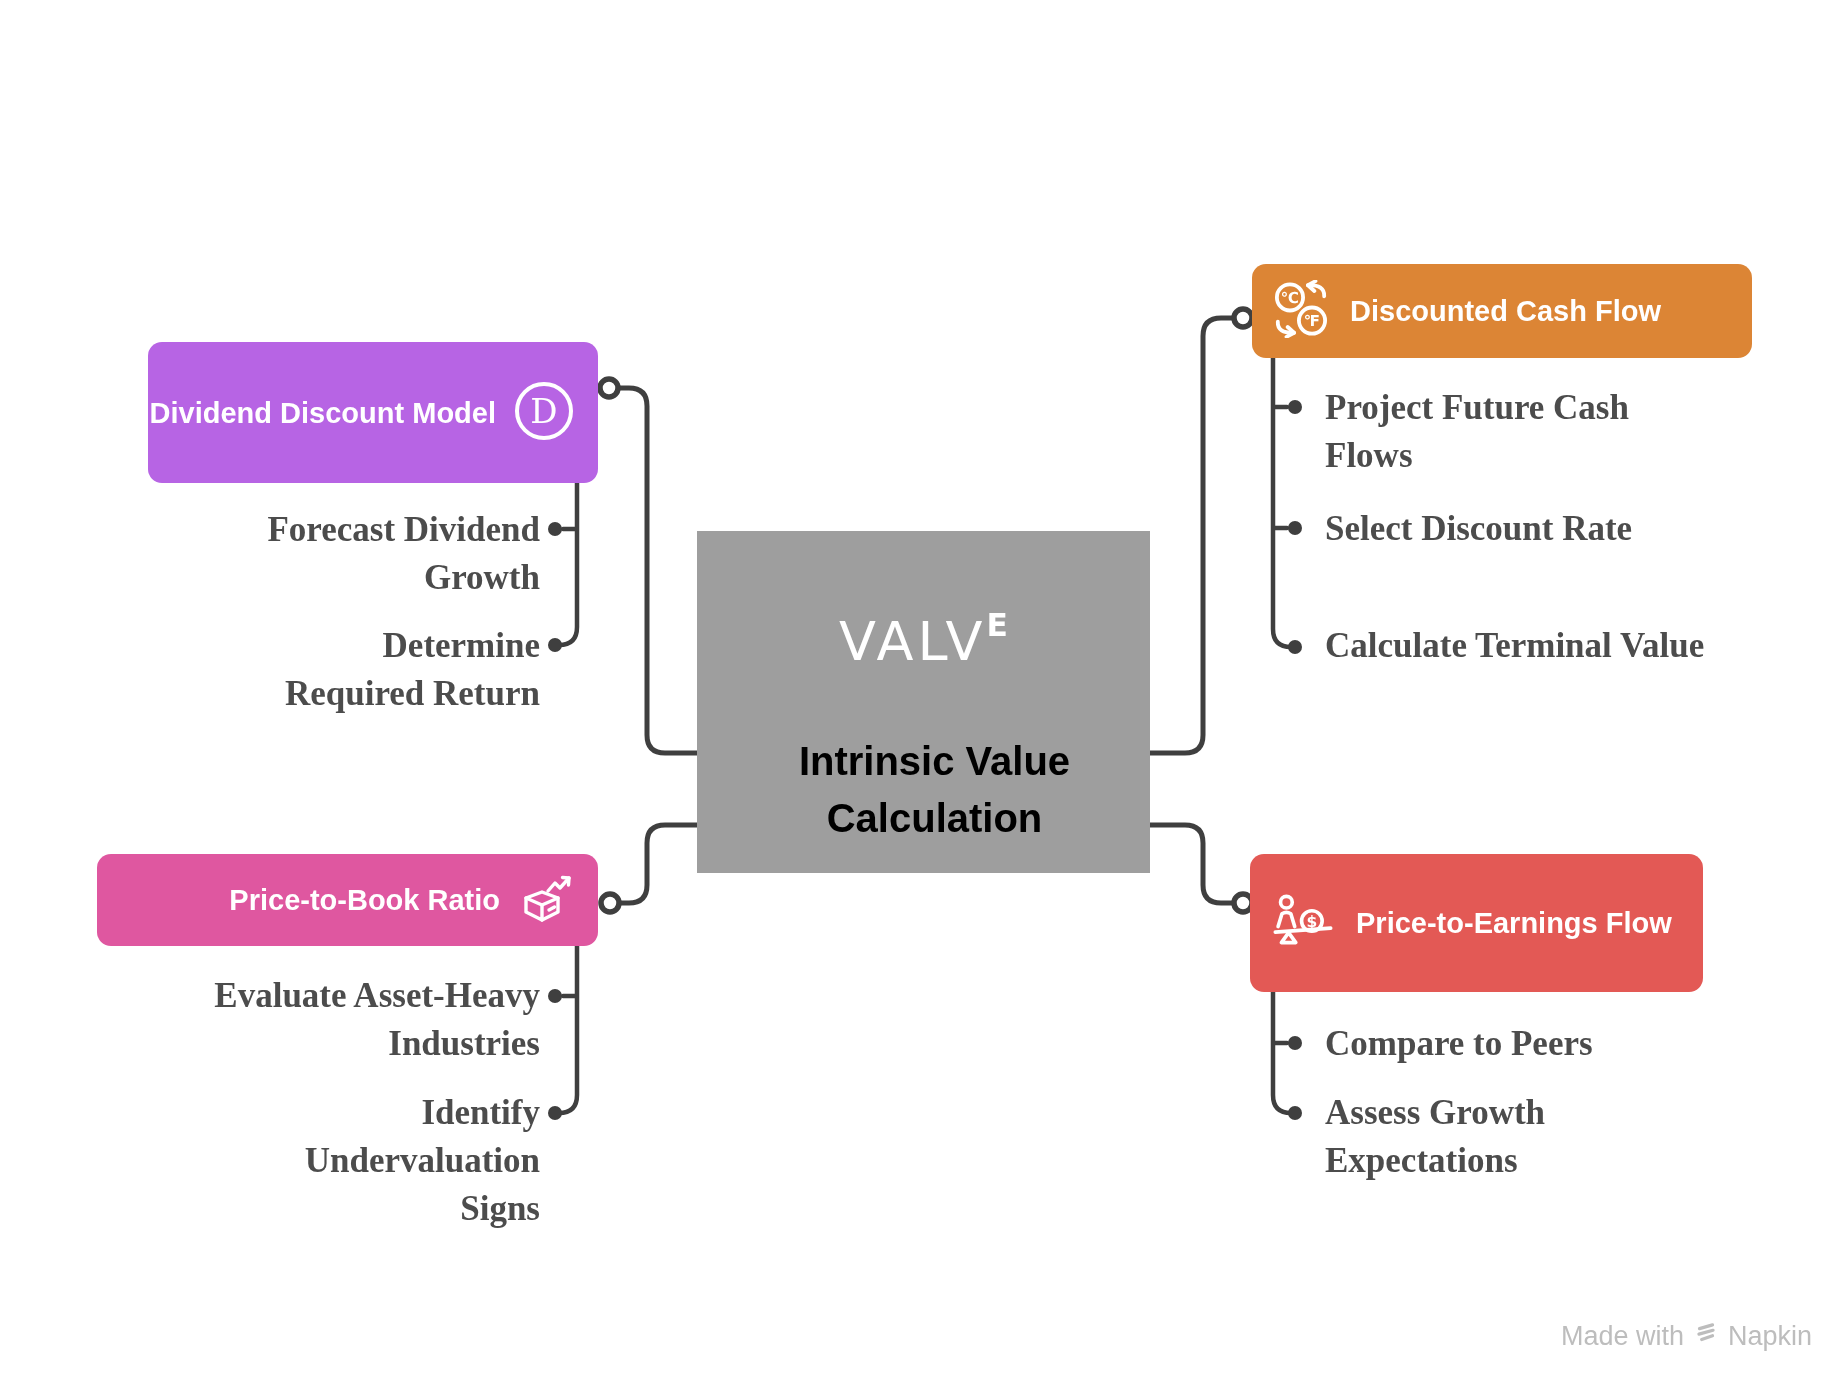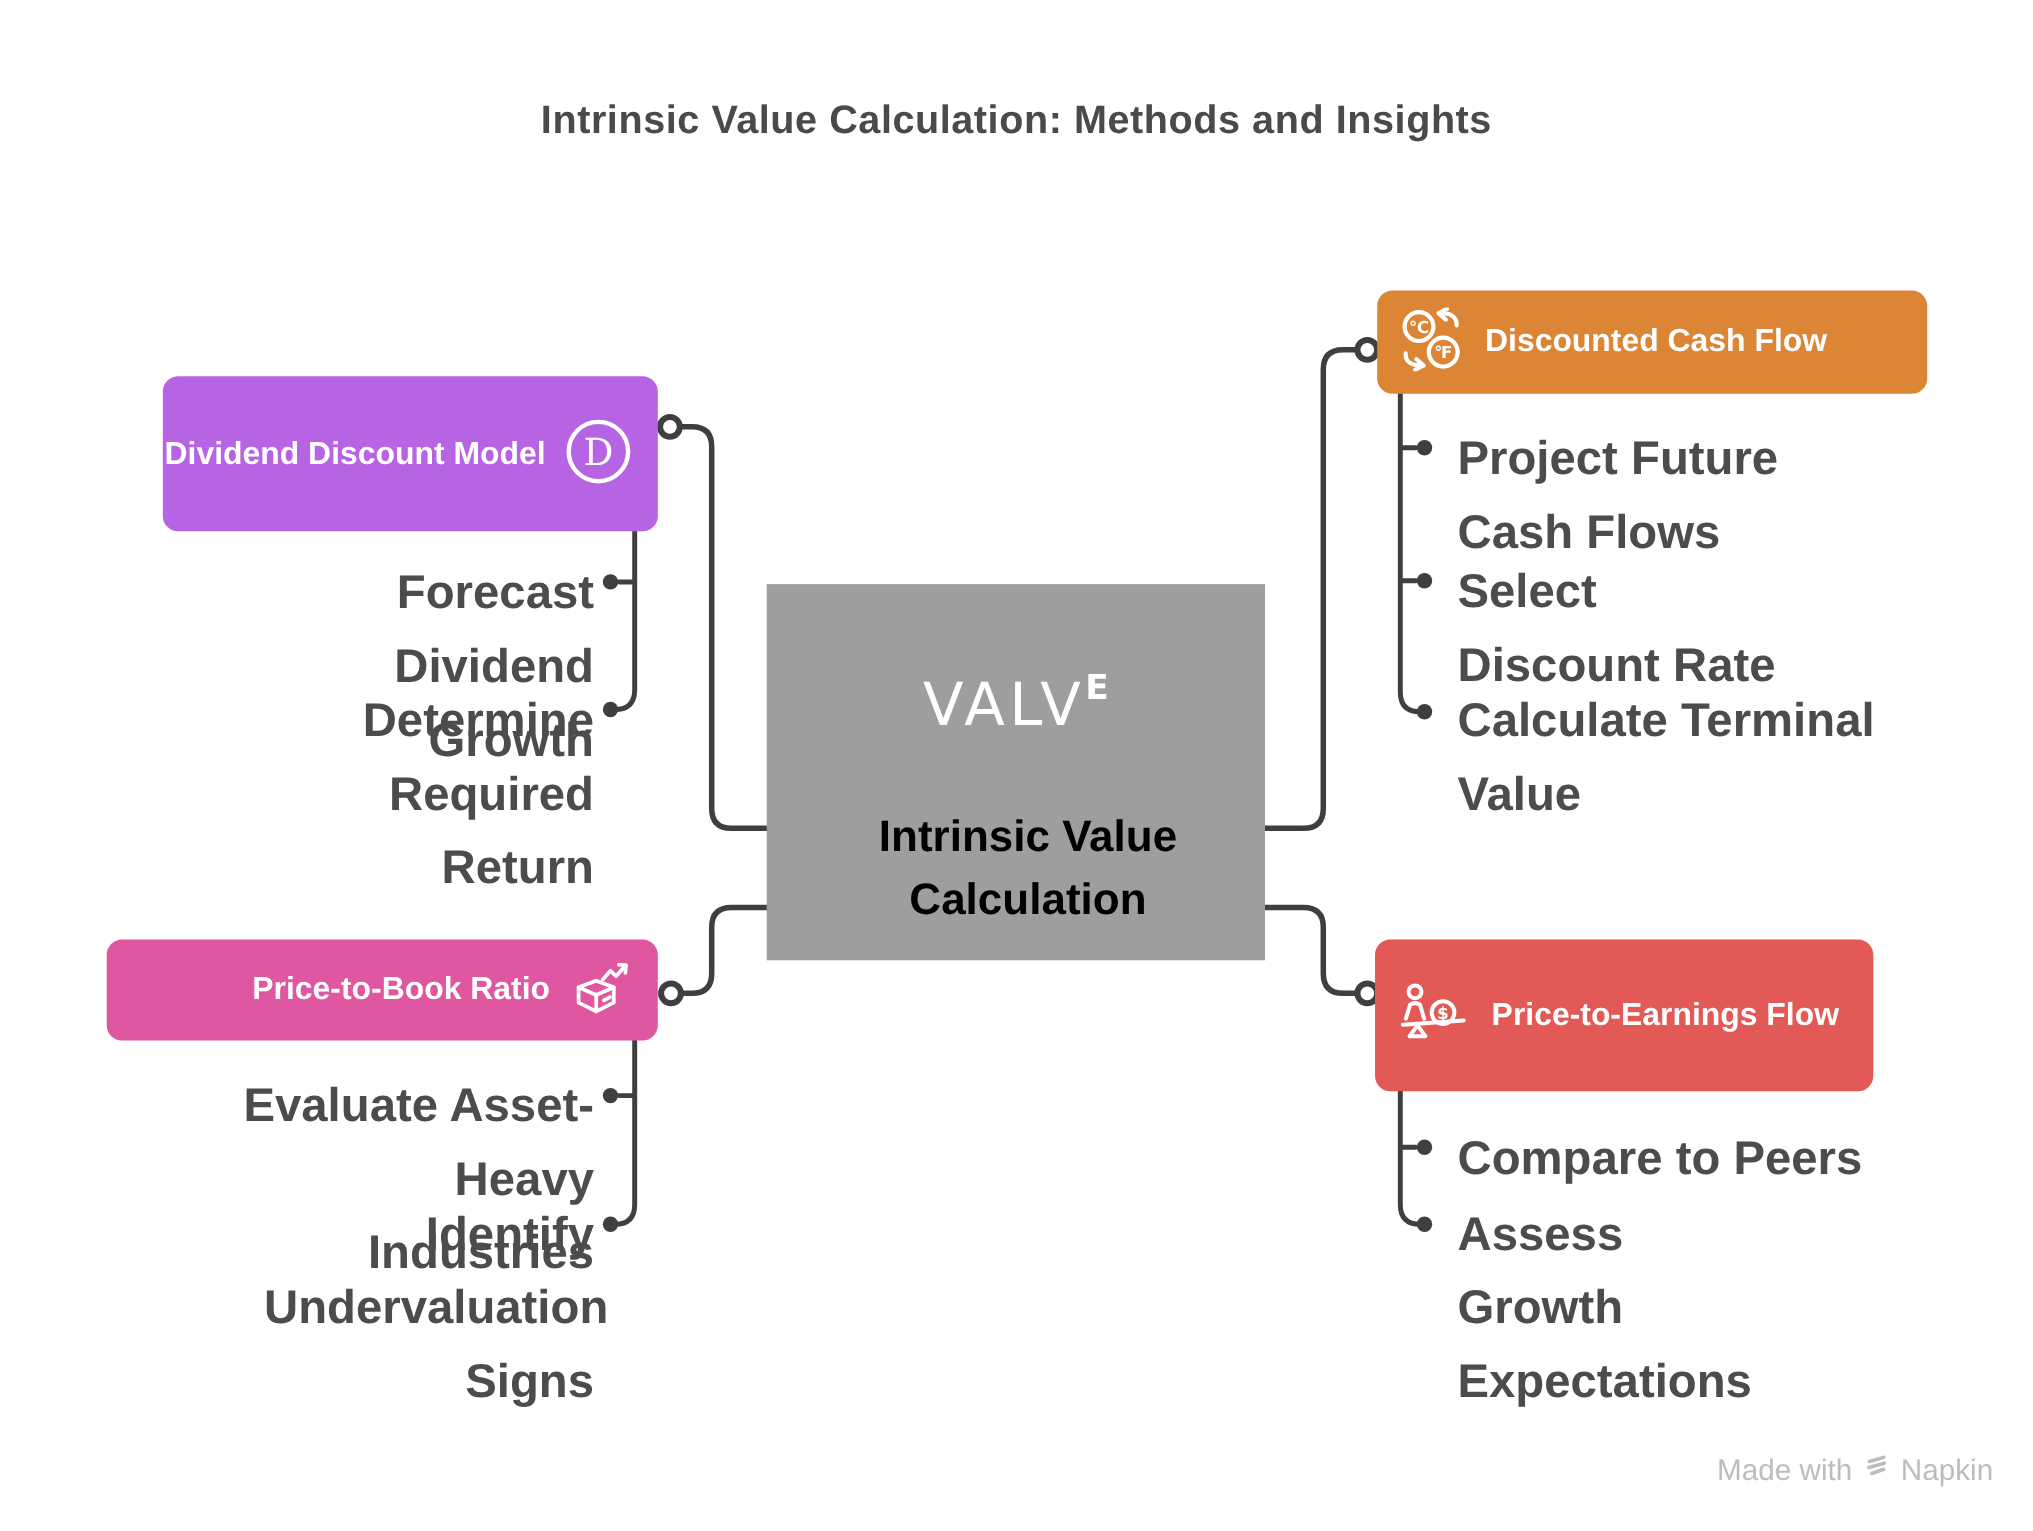--- a/index.html
+++ b/index.html
@@ -38,21 +38,21 @@
   .bx-dcf .branch-title{left:98px;white-space:nowrap;}
   .bx-ptb .branch-title{right:98px;white-space:nowrap;text-align:right;}
   .bx-pte .branch-title{left:106px;width:360px;text-align:left;line-height:45px;}
   .branch-icon{position:absolute;top:50%;transform:translateY(-50%);display:block;}
   .bx-ddm .branch-icon{right:22px;}
   .bx-dcf .branch-icon{left:20px;}
   .bx-ptb .branch-icon{right:24px;}
   .bx-pte .branch-icon{left:22px;}
   
   .sub{
-    position:absolute;z-index:2;font-size:43px;line-height:67px;font-weight:bold;color:#4C4C4C;
+    position:absolute;z-index:2;font-size:35px;line-height:48px;font-weight:bold;color:#4C4C4C;font-family:Liberation Serif, serif;
   }
   .sub.l{text-align:right;right:1308px;}
   .sub.r{text-align:left;left:1325px;}
   .i-ddm-0{top:506px;width:330px;}
   .i-ddm-1{top:622px;width:300px;}
   .i-ptb-0{top:972px;width:330px;}
   .i-ptb-1{top:1089px;width:300px;}
   .i-dcf-0{top:384px;width:320px;}
   .i-dcf-1{top:505px;width:320px;}
   .i-dcf-2{top:622px;width:380px;}
@@ -62,21 +62,20 @@
   .footer{
     position:absolute;right:36px;top:1320px;z-index:2;display:flex;align-items:center;gap:9px;
     font-size:27px;color:#BDBDBD;font-weight:400;
   }
 </style>
 </head>
 <body>
 
 <div class="canvas">
 
-  <div class="diagram-title">Intrinsic Value Calculation: Methods and Insights</div>
 
   <svg class="wires" width="1848" height="1392" viewBox="0 0 1848 1392">
     <g stroke="#3F3F3F" stroke-width="5" fill="none" stroke-linecap="round">
 
       <path d="M619,388 L629,388 Q647,388 647,406 L647,735 Q647,753 665,753 L697,753"></path>
       <path d="M620,903 L629,903 Q647,903 647,885 L647,843 Q647,825 665,825 L697,825"></path>
       <path d="M1150,753 L1185,753 Q1203,753 1203,735 L1203,336 Q1203,318 1221,318 L1233,318"></path>
       <path d="M1150,825 L1185,825 Q1203,825 1203,843 L1203,885 Q1203,903 1221,903 L1233,903"></path>
     </g>
     <g stroke="#3F3F3F" stroke-width="4.5" fill="none" stroke-linecap="round">

